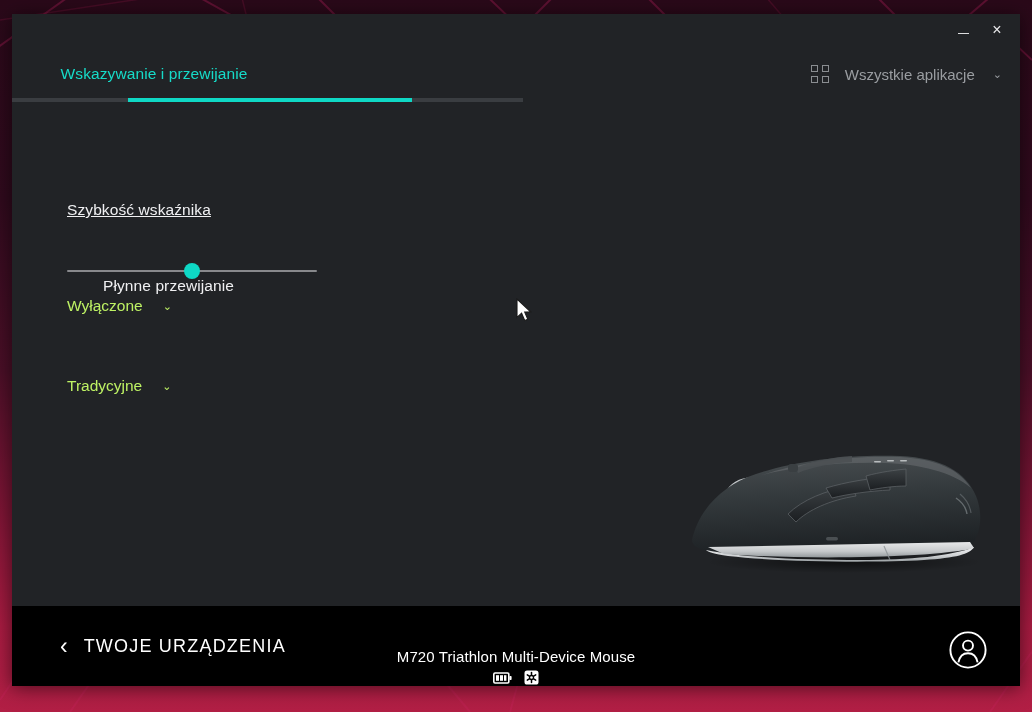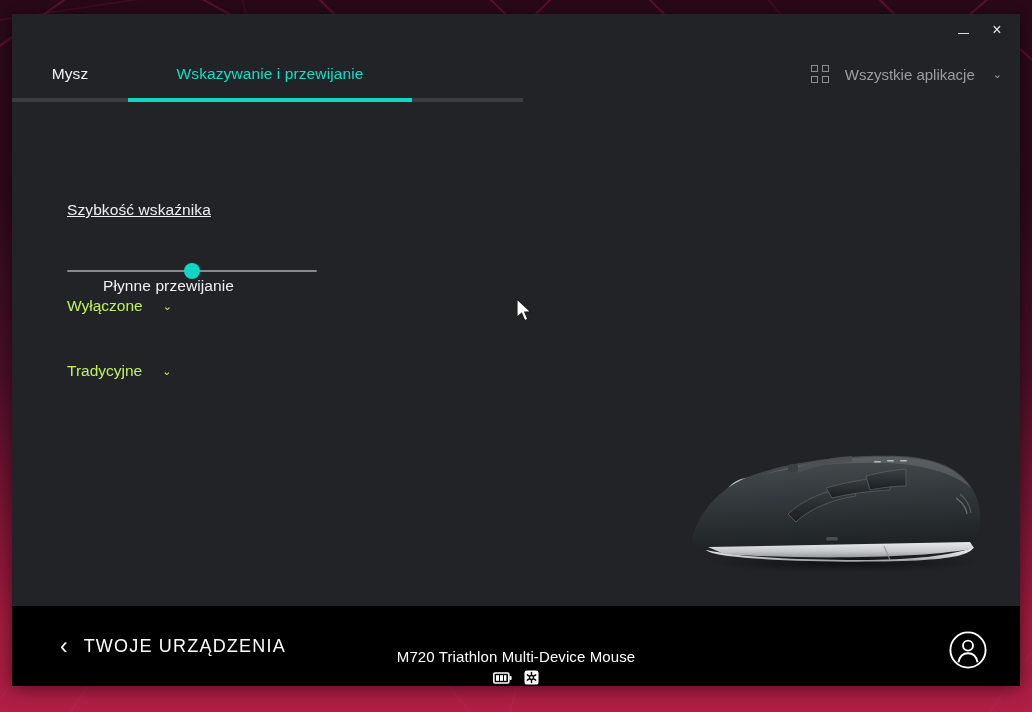--- a/index.html
+++ b/index.html
@@ -359,23 +359,20 @@
           <span class="min-glyph"></span>
         </div>
         <div class="win-btn close">
           <span>×</span>
         </div>
       </div>
     </div>
 
     <div class="tabrow">
       <div class="tabs">
-        <div class="tab w1">
-          <span>Mysz</span>
-        </div>
         <div class="tab w2 active">
           <span>Wskazywanie i przewijanie</span>
         </div>
       </div>
       <div class="tabtrack"></div>
       <div class="tabtrack-active"></div>
 
       <div class="appselect">
         <span class="grid-icon">
           <i></i>
@@ -396,21 +393,21 @@
         <div class="slider-track"></div>
         <div class="slider-thumb" id="pointer-thumb" style="left: 117px;"></div>
       </div>
 
       <div class="section-title" style="left:55px; top:175px;margin-left:36px;">Płynne przewijanie</div>
       <div class="value-link" style="left:55px; top:195px;">
         <span>Wyłączone</span>
         <span class="chev">⌄</span>
       </div>
 
-      <div class="value-link" style="left:55px; top:260px;">
+      <div class="value-link" style="left:55px; top:275px;">
         <span>Tradycyjne</span>
         <span class="chev">⌄</span>
       </div>
 
       <svg class="product-img" viewBox="0 0 322 152">
         <defs>
           <linearGradient id="bodyTop" x1="0" y1="0" x2="0" y2="1">
             <stop offset="0%" stop-color="#55595c"></stop>
             <stop offset="38%" stop-color="#3b4043"></stop>
             <stop offset="100%" stop-color="#232629"></stop>

